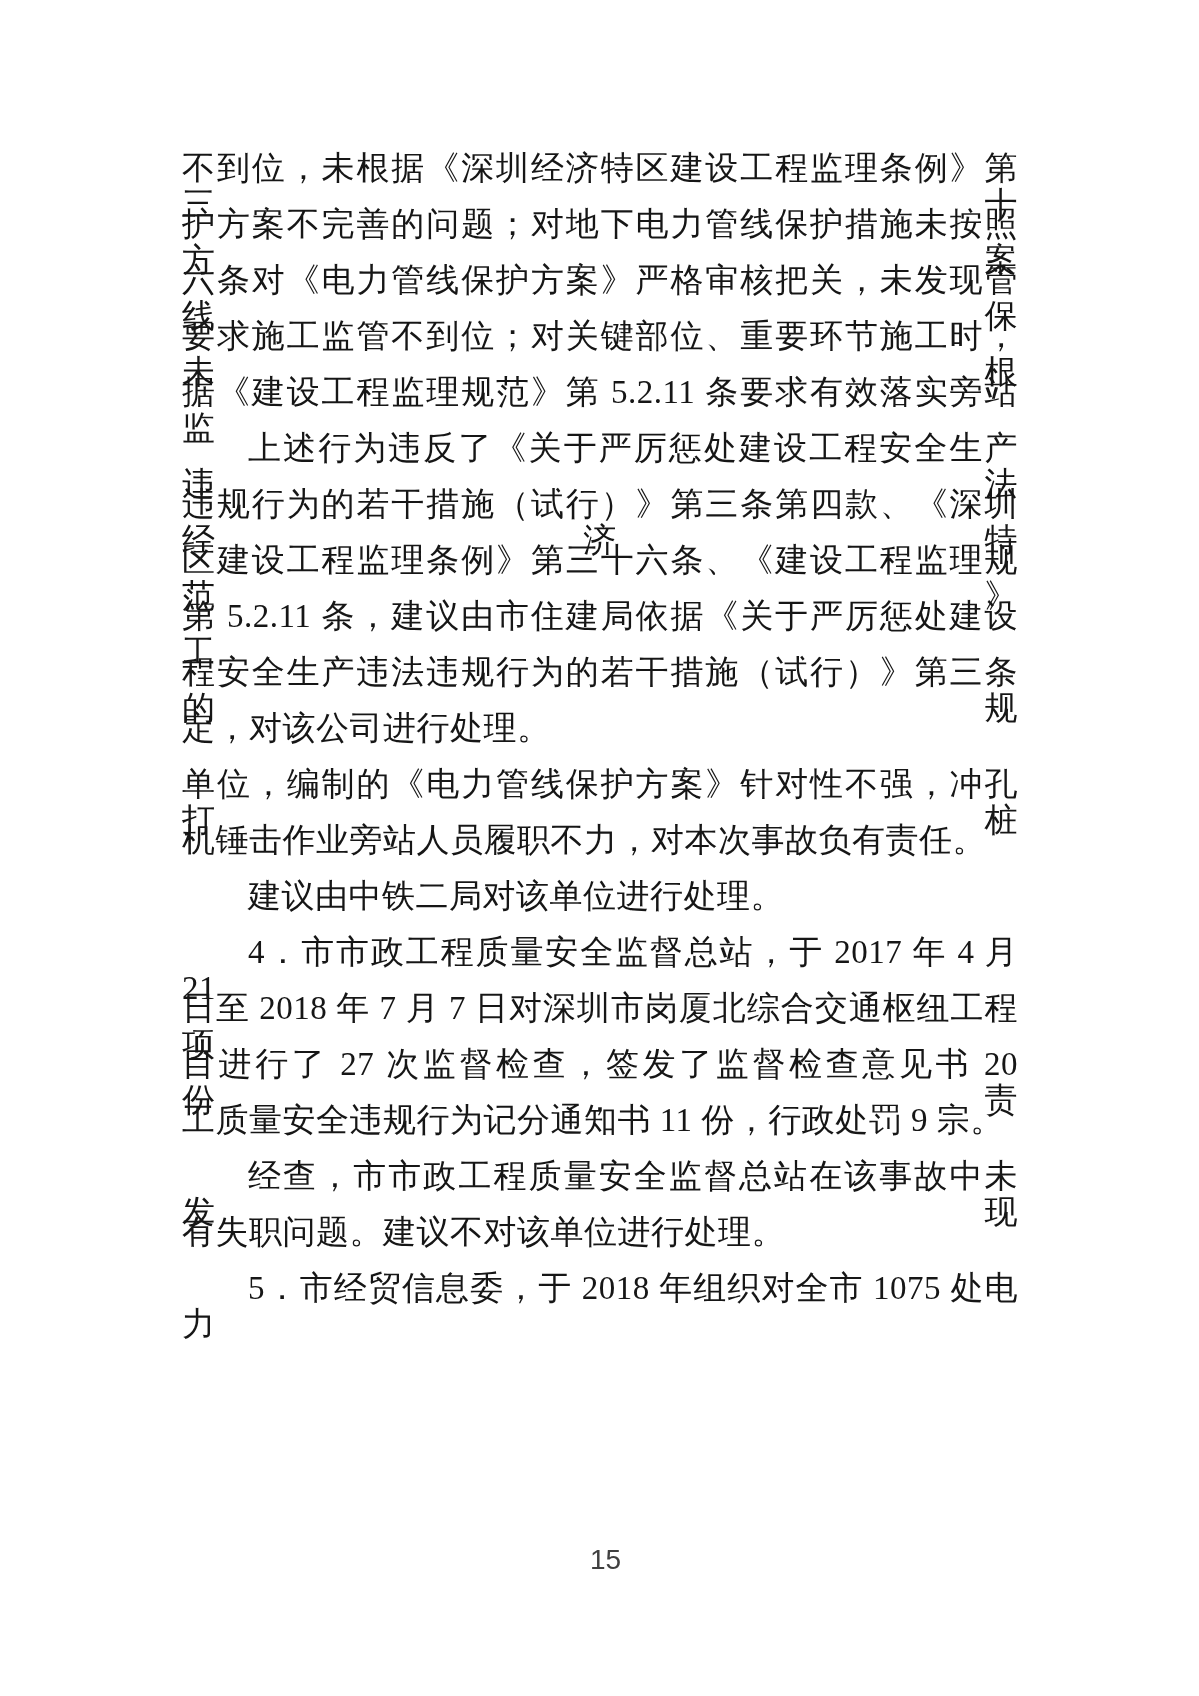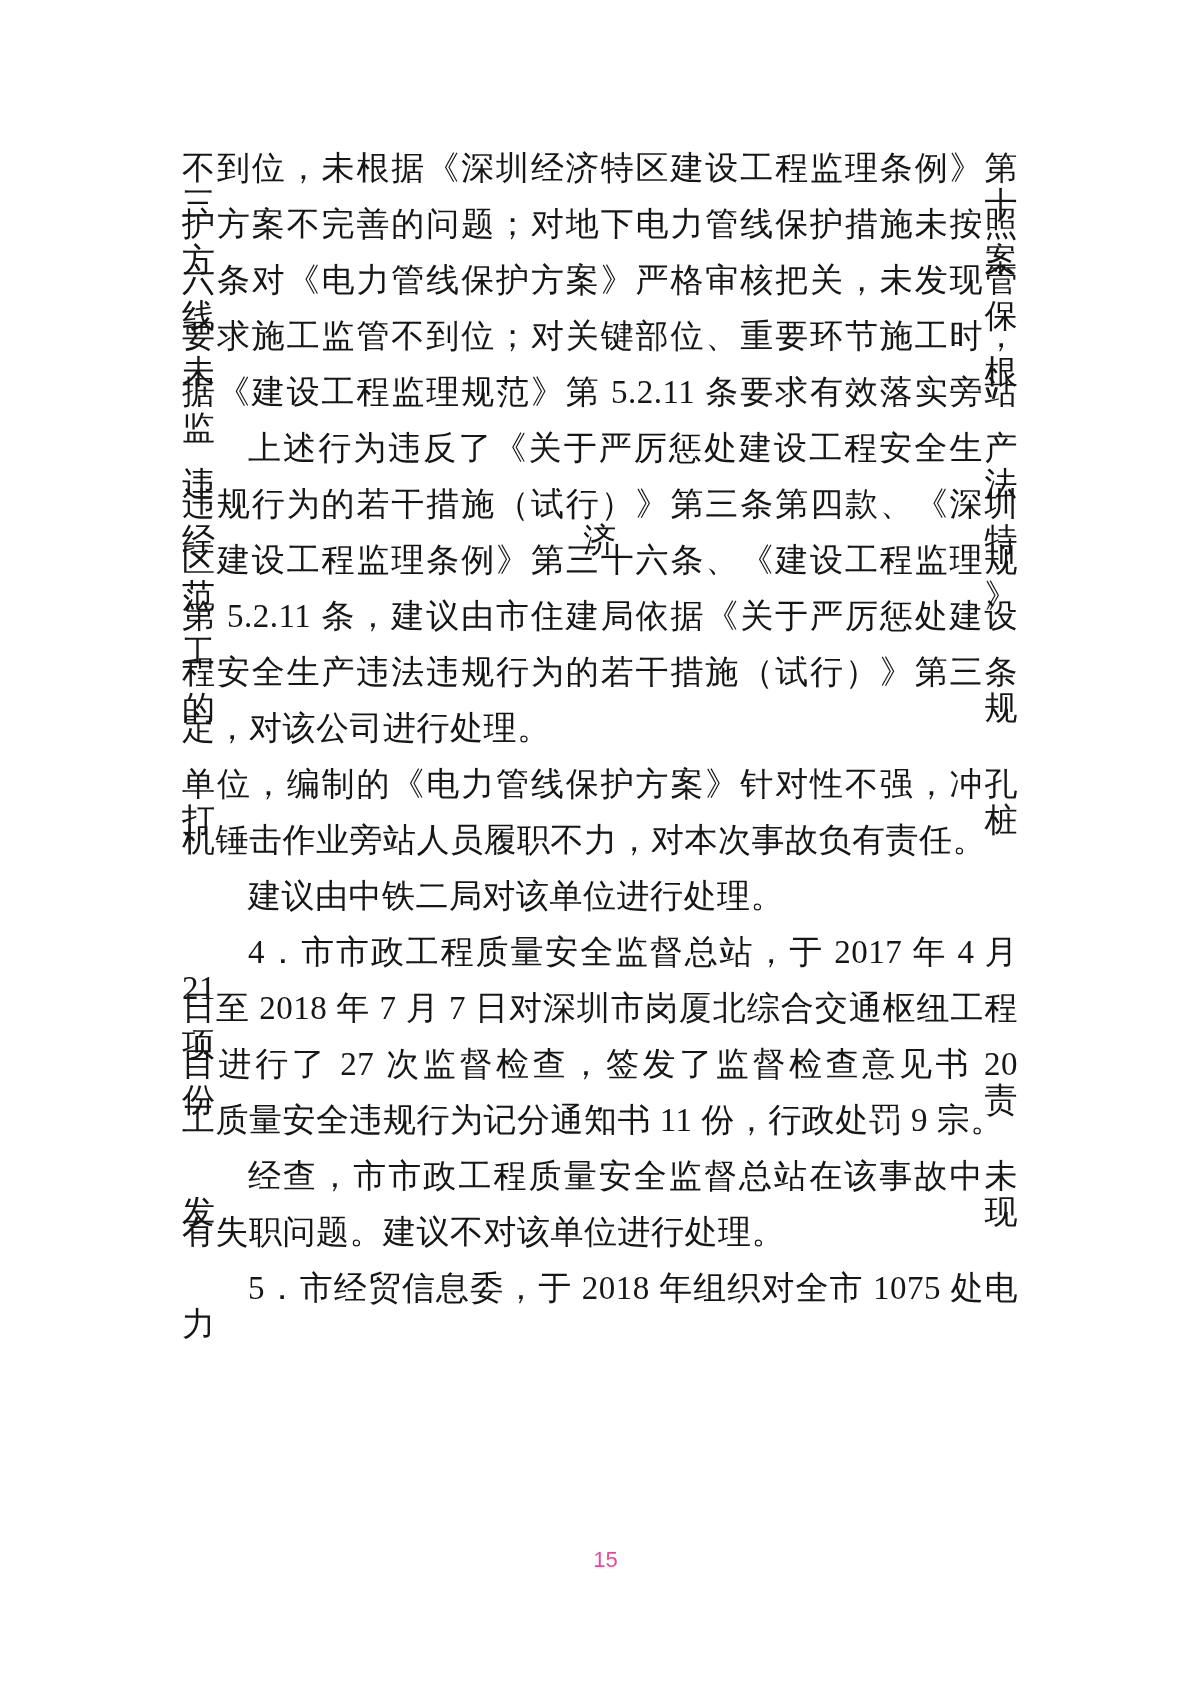--- a/index.html
+++ b/index.html
@@ -44,22 +44,22 @@
     text-indent: 66px;
   }
   .page-number {
     position: absolute;
     left: 0;
     right: 0;
     top: 1544px;
     height: 32px;
     line-height: 32px;
     text-align: center;
-    font-size: 22px;
-    color: #ec4899;
+    font-size: 28px;
+    color: #404040;
     font-family: "Liberation Sans", "DejaVu Sans", sans-serif;
     padding-left: 12px;
   }
 </style>
 </head>
 <body>
 
 <div class="page">
   <div class="text-block" id="doc-body">
       <div class="paragraph">

